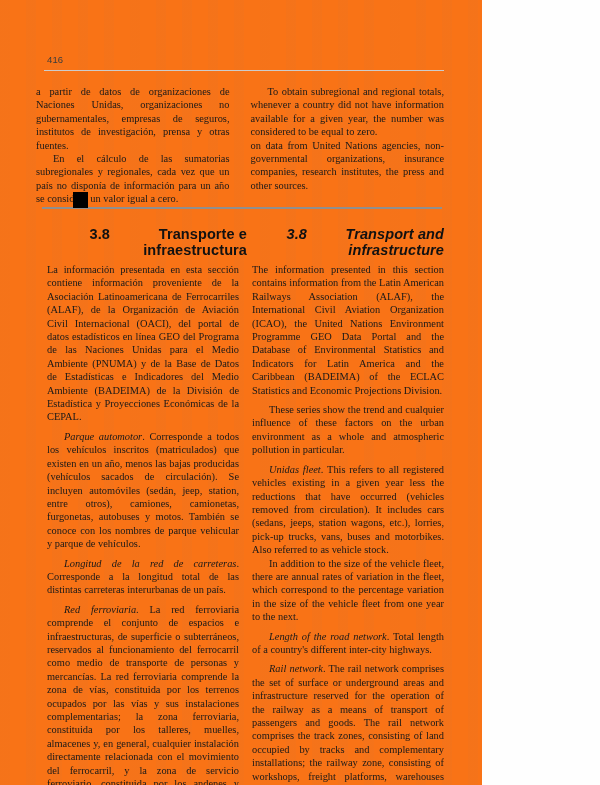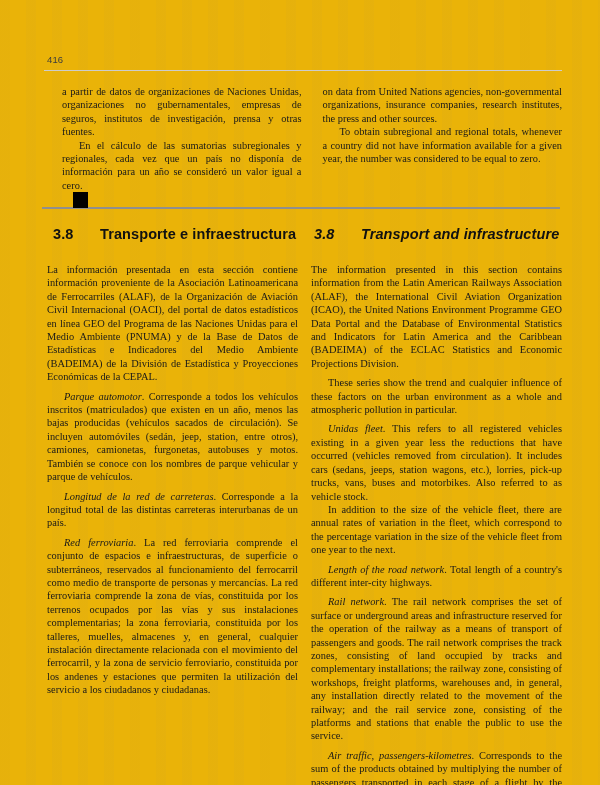--- a/index.html
+++ b/index.html
@@ -5,23 +5,23 @@
   html, body { margin: 0; padding: 0; }
   body {
     width: 600px; height: 785px;
     background: #fefefe;
     font-family: "Liberation Serif", serif;
     color: #1b1b1b;
     -webkit-font-smoothing: antialiased;
   }
   .page {
     position: relative;
-    width: 600px; height: 785px;
+    width: 482px; height: 785px;
     overflow: hidden;
-    background: #eab308;
+    background: #f97316;
   }
   
   .page::before {
     content: "";
     position: absolute; inset: 0;
     background: repeating-linear-gradient(90deg,
       rgba(120,120,130,0.03) 0px, rgba(120,120,130,0.03) 10px,
       rgba(255,255,255,0) 10px, rgba(255,255,255,0) 26px);
     pointer-events: none;
   }
@@ -33,38 +33,38 @@
     font-family: "Liberation Sans", sans-serif;
     font-size: 9.5px; color: #3c3c3c; letter-spacing: 0.1px;
   }
   .header-rule {
     position: absolute; top: 70px; left: 44px; right: 38px;
     height: 1px; background: #cccccc;
   }
 
   
   .intro-cols {
-    position: absolute; top: 85px; left: 62px; right: 38px;
+    position: absolute; top: 85px; left: 36px; right: 38px;
     display: flex; gap: 21px; justify-content: center;
   }
 
   
   .divider-rule {
     position: absolute; top: 207px; left: 42px; right: 40px;
     height: 2px; background: #8f8f8f;
   }
   .divider-square {
     position: absolute; top: 192px; left: 73px;
     width: 15px; height: 16px; background: #000;
   }
 
   
   .heading-row {
-    position: absolute; top: 226px; left: 53px; right: 38px;
-    display: flex; gap: 13px;
+    position: absolute; top: 226px; left: 63px; right: 38px;
+    display: flex; gap: 13px; text-align: right;
   }
   .heading-col { width: 50%; display: flex; }
   h2.sec-heading {
     margin: 0; display: flex; width: 100%;
     font-family: "Liberation Sans", sans-serif;
     font-size: 14.5px; font-weight: bold; color: #111;
     letter-spacing: 0.1px;
   }
   h2.sec-heading .sec-num { width: 47px; flex: none; }
   h2.sec-heading.en { font-style: italic; }
@@ -95,22 +95,22 @@
     <span>416</span>
   </div>
   <div class="header-rule"></div>
 
   <div class="intro-cols">
     <div class="col">
         <p class="para">a partir de datos de organizaciones de Naciones Unidas, organizaciones no gubernamentales, empresas de seguros, institutos de investigación, prensa y otras fuentes.</p>
         <p class="para indent">En el cálculo de las sumatorias subregionales y regionales, cada vez que un país no disponía de información para un año se consideró un valor igual a cero.</p>
       </div>
     <div class="col">
+        <p class="para indent">To obtain subregional and regional totals, whenever a country did not have information available for a given year, the number was considered to be equal to zero.</p>
         <p class="para">on data from United Nations agencies, non-governmental organizations, insurance companies, research institutes, the press and other sources.</p>
-        <p class="para indent">To obtain subregional and regional totals, whenever a country did not have information available for a given year, the number was considered to be equal to zero.</p>
       </div>
   </div>
 
   <div class="divider-rule"></div>
   <div class="divider-square"></div>
 
   <div class="heading-row">
     <div class="heading-col">
       <h2 class="sec-heading">
         <span class="sec-num">3.8</span>

